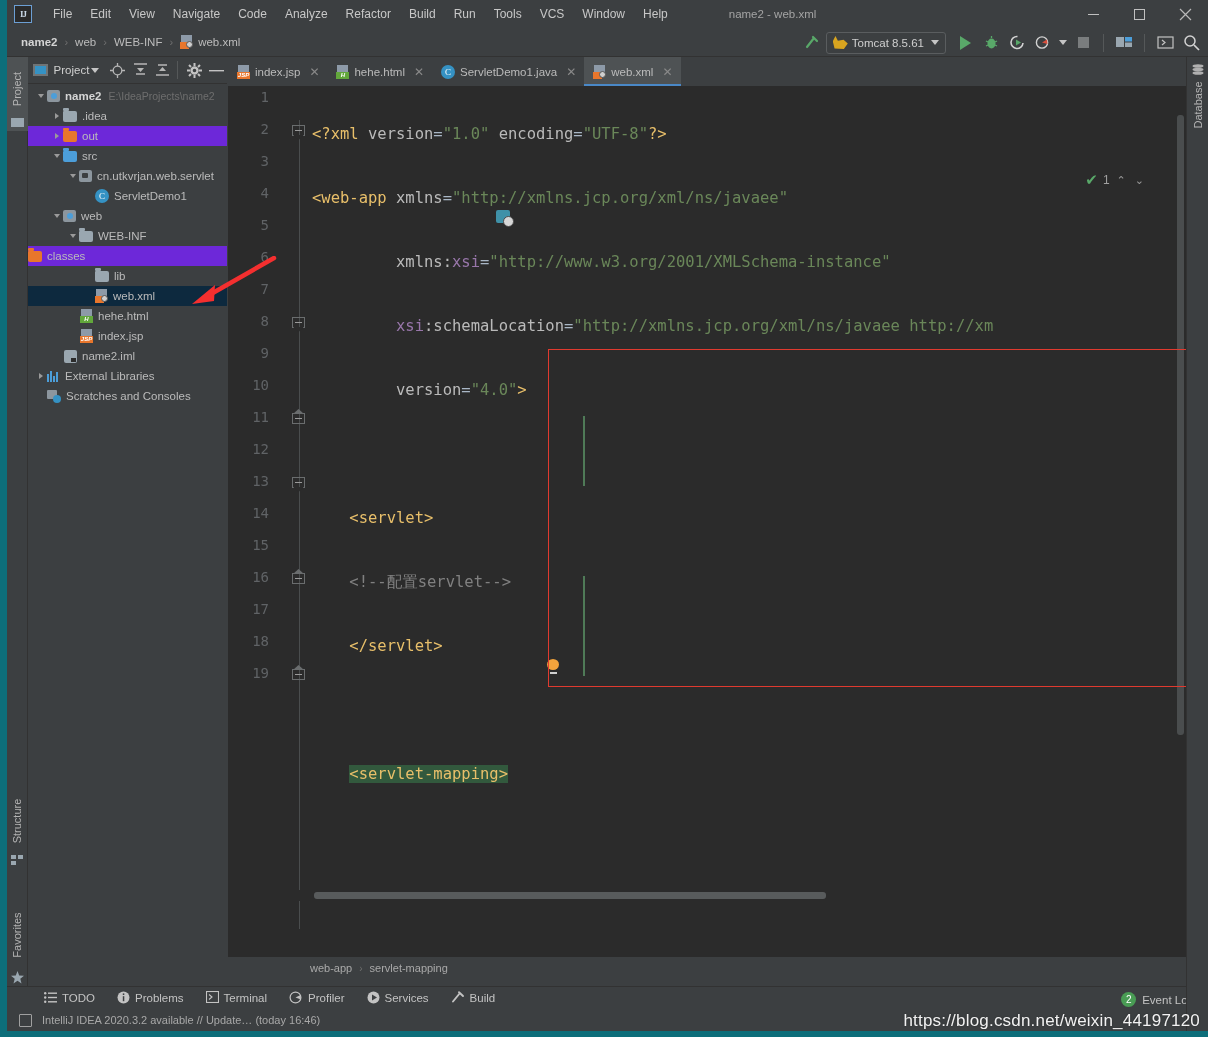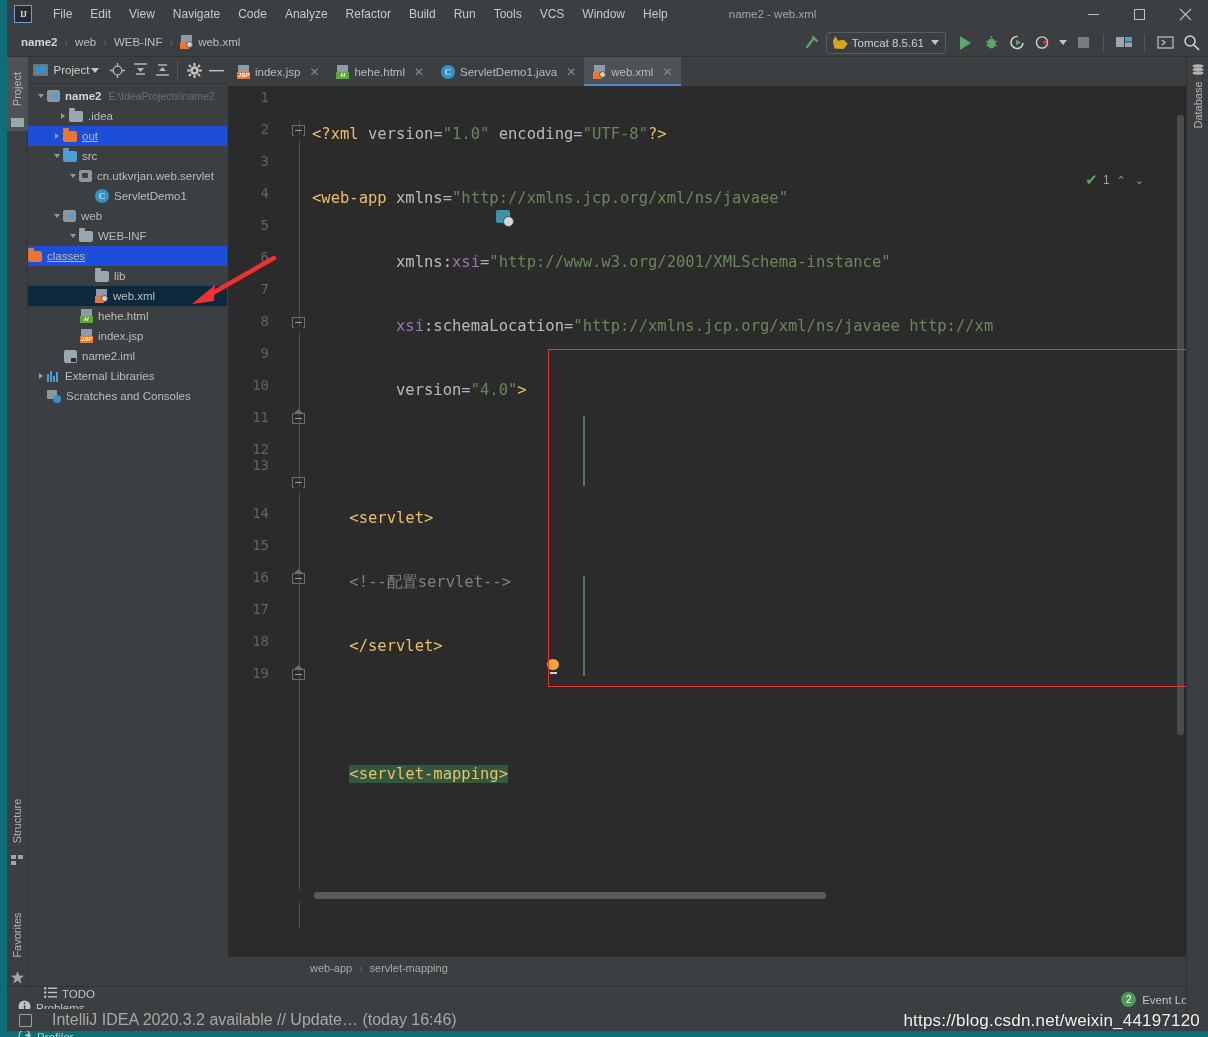--- a/index.html
+++ b/index.html
@@ -77,21 +77,21 @@
 
   
   .proj { position:absolute; left:28px; top:57px; width:199px; height:922px; background:#3c3f41; }
   .proj-head { height:27px; display:flex; align-items:center; border-bottom:1px solid #323232;}
   .proj-head .ph-lbl { font-size:11.5px; color:#d0d0d0; margin-left:3px;}
   .pico { width:22px; height:22px; display:flex; align-items:center; justify-content:center; margin-left:2px;}
   .tree { padding-top:2px; }
   .trow { height:20px; display:flex; align-items:center; font-size:11.5px; color:#bbbbbb;
           white-space:nowrap; }
   .trow.sel { background:#0d293e; }
-  .trow.excl { background:#1d4ed8;text-decoration:underline; }
+  .trow.excl { background:#6d28d9; }
   .arrow { width:13px; height:13px; display:inline-flex; align-items:center; justify-content:center;
            flex:0 0 13px;}
   .arrow i { display:block; width:0;height:0;border-left:4px solid #9a9a9a;
              border-top:3.5px solid transparent; border-bottom:3.5px solid transparent; }
   .arrow.open i { border:none; border-top:4px solid #9a9a9a; border-left:3.5px solid transparent;
                   border-right:3.5px solid transparent;}
   .fo { width:14px; height:11px; border-radius:1px 2px 2px 2px; margin-right:5px; flex:0 0 14px;
         position:relative;}
   .fo::before{content:"";position:absolute;top:-3px;left:0;width:6px;height:3px;border-radius:1px;
               background:inherit;}
@@ -184,27 +184,27 @@
                    border-radius:3px;}
   .hscroll { position:absolute; left:0; right:11px; bottom:28px; height:11px; background:#2b2b2b;}
   .hscroll .thumb{position:absolute;left:86px;top:2px;width:512px;height:7px;background:#585b5c;
                   border-radius:3px;}
   .bcrumb2 { position:absolute; left:0; right:0; bottom:0; height:22px; background:#3c3f41;
              display:flex; align-items:center; padding-left:82px;margin-top:11px; }
   .bcrumb2 .c{font-size:11px;color:#a9a9a9;} .bcrumb2 .s{color:#6f6f6f;margin:0 7px;font-size:10px;}
 
   
   .botbar { position:absolute; left:7px; bottom:28px; right:0; height:23px; background:#3c3f41;
-            display:flex; align-items:flex-start; border-top:1px solid #323232;flex-direction:column;}
+            display:flex; align-items:center; border-top:1px solid #323232;}
   .bbtn { display:flex; align-items:center; gap:5px; font-size:11.5px; color:#c3c3c3;
           padding:0 11px; height:23px;}
   .statusbar { position:absolute; left:7px; bottom:6px; right:0; height:22px; background:#3c3f41;
                display:flex; align-items:center;}
   .sb-ic { width:13px; height:13px; border:1.5px solid #a0a0a0; margin-left:12px; border-radius:1px;}
-  .sb-txt { font-size:16px; color:#a8a8a8; margin-left:20px;}
+  .sb-txt { font-size:11px; color:#a8a8a8; margin-left:10px;}
   .evt { position:absolute; right:14px; bottom:30px; display:flex; align-items:center; gap:6px; }
   .evt .badge{width:15px;height:15px;border-radius:50%;background:#499c54;color:#fff;font-size:10px;
               display:flex;align-items:center;justify-content:center;}
   .evt .lb{font-size:11.5px;color:#c3c3c3;}
   .watermark { position:absolute; right:8px; bottom:6px; font-size:17px; color:#f2f2f2;
                font-family:"Liberation Sans",sans-serif; z-index:20; letter-spacing:0.2px;
                text-shadow:0 0 2px rgba(0,0,0,.35);}
   .red-arrow { position:absolute; left:182px; top:256px; width:95px; height:55px; z-index:9;}
 </style>
 </head>
@@ -421,21 +421,21 @@
 
       <div class="trow" style="padding-left:6px">
         <span class="arrow open">
             <i></i>
           </span>
         <span class="modic"></span>
         <span style="font-weight:bold;color:#d5d5d5">name2</span>
         <span class="path">E:\IdeaProjects\name2</span>
       </div>
 
-      <div class="trow" style="padding-left:28px">
+      <div class="trow" style="padding-left:22px">
         <span class="arrow">
             <i></i>
           </span>
         <span class="fo gray"></span>
         <span>.idea</span>
       </div>
 
       <div class="trow excl" style="padding-left:22px">
         <span class="arrow">
             <i></i>
@@ -584,21 +584,21 @@
         <span class="lnum" style="top:67px">3</span>
         <span class="lnum" style="top:99px">4</span>
         <span class="lnum" style="top:131px">5</span>
         <span class="lnum" style="top:163px">6</span>
         <span class="lnum" style="top:195px">7</span>
         <span class="lnum" style="top:227px">8</span>
         <span class="lnum" style="top:259px">9</span>
         <span class="lnum" style="top:291px">10</span>
         <span class="lnum" style="top:323px">11</span>
         <span class="lnum" style="top:355px">12</span>
-        <span class="lnum" style="top:371px">13</span>
+        <span class="lnum" style="top:387px">13</span>
         <span class="lnum" style="top:419px">14</span>
         <span class="lnum" style="top:451px">15</span>
         <span class="lnum" style="top:483px">16</span>
         <span class="lnum" style="top:515px">17</span>
         <span class="lnum" style="top:547px">18</span>
         <span class="lnum" style="top:579px">19</span>
       </div>
 
       <div class="foldcol">
         <div class="fold-line"></div>

